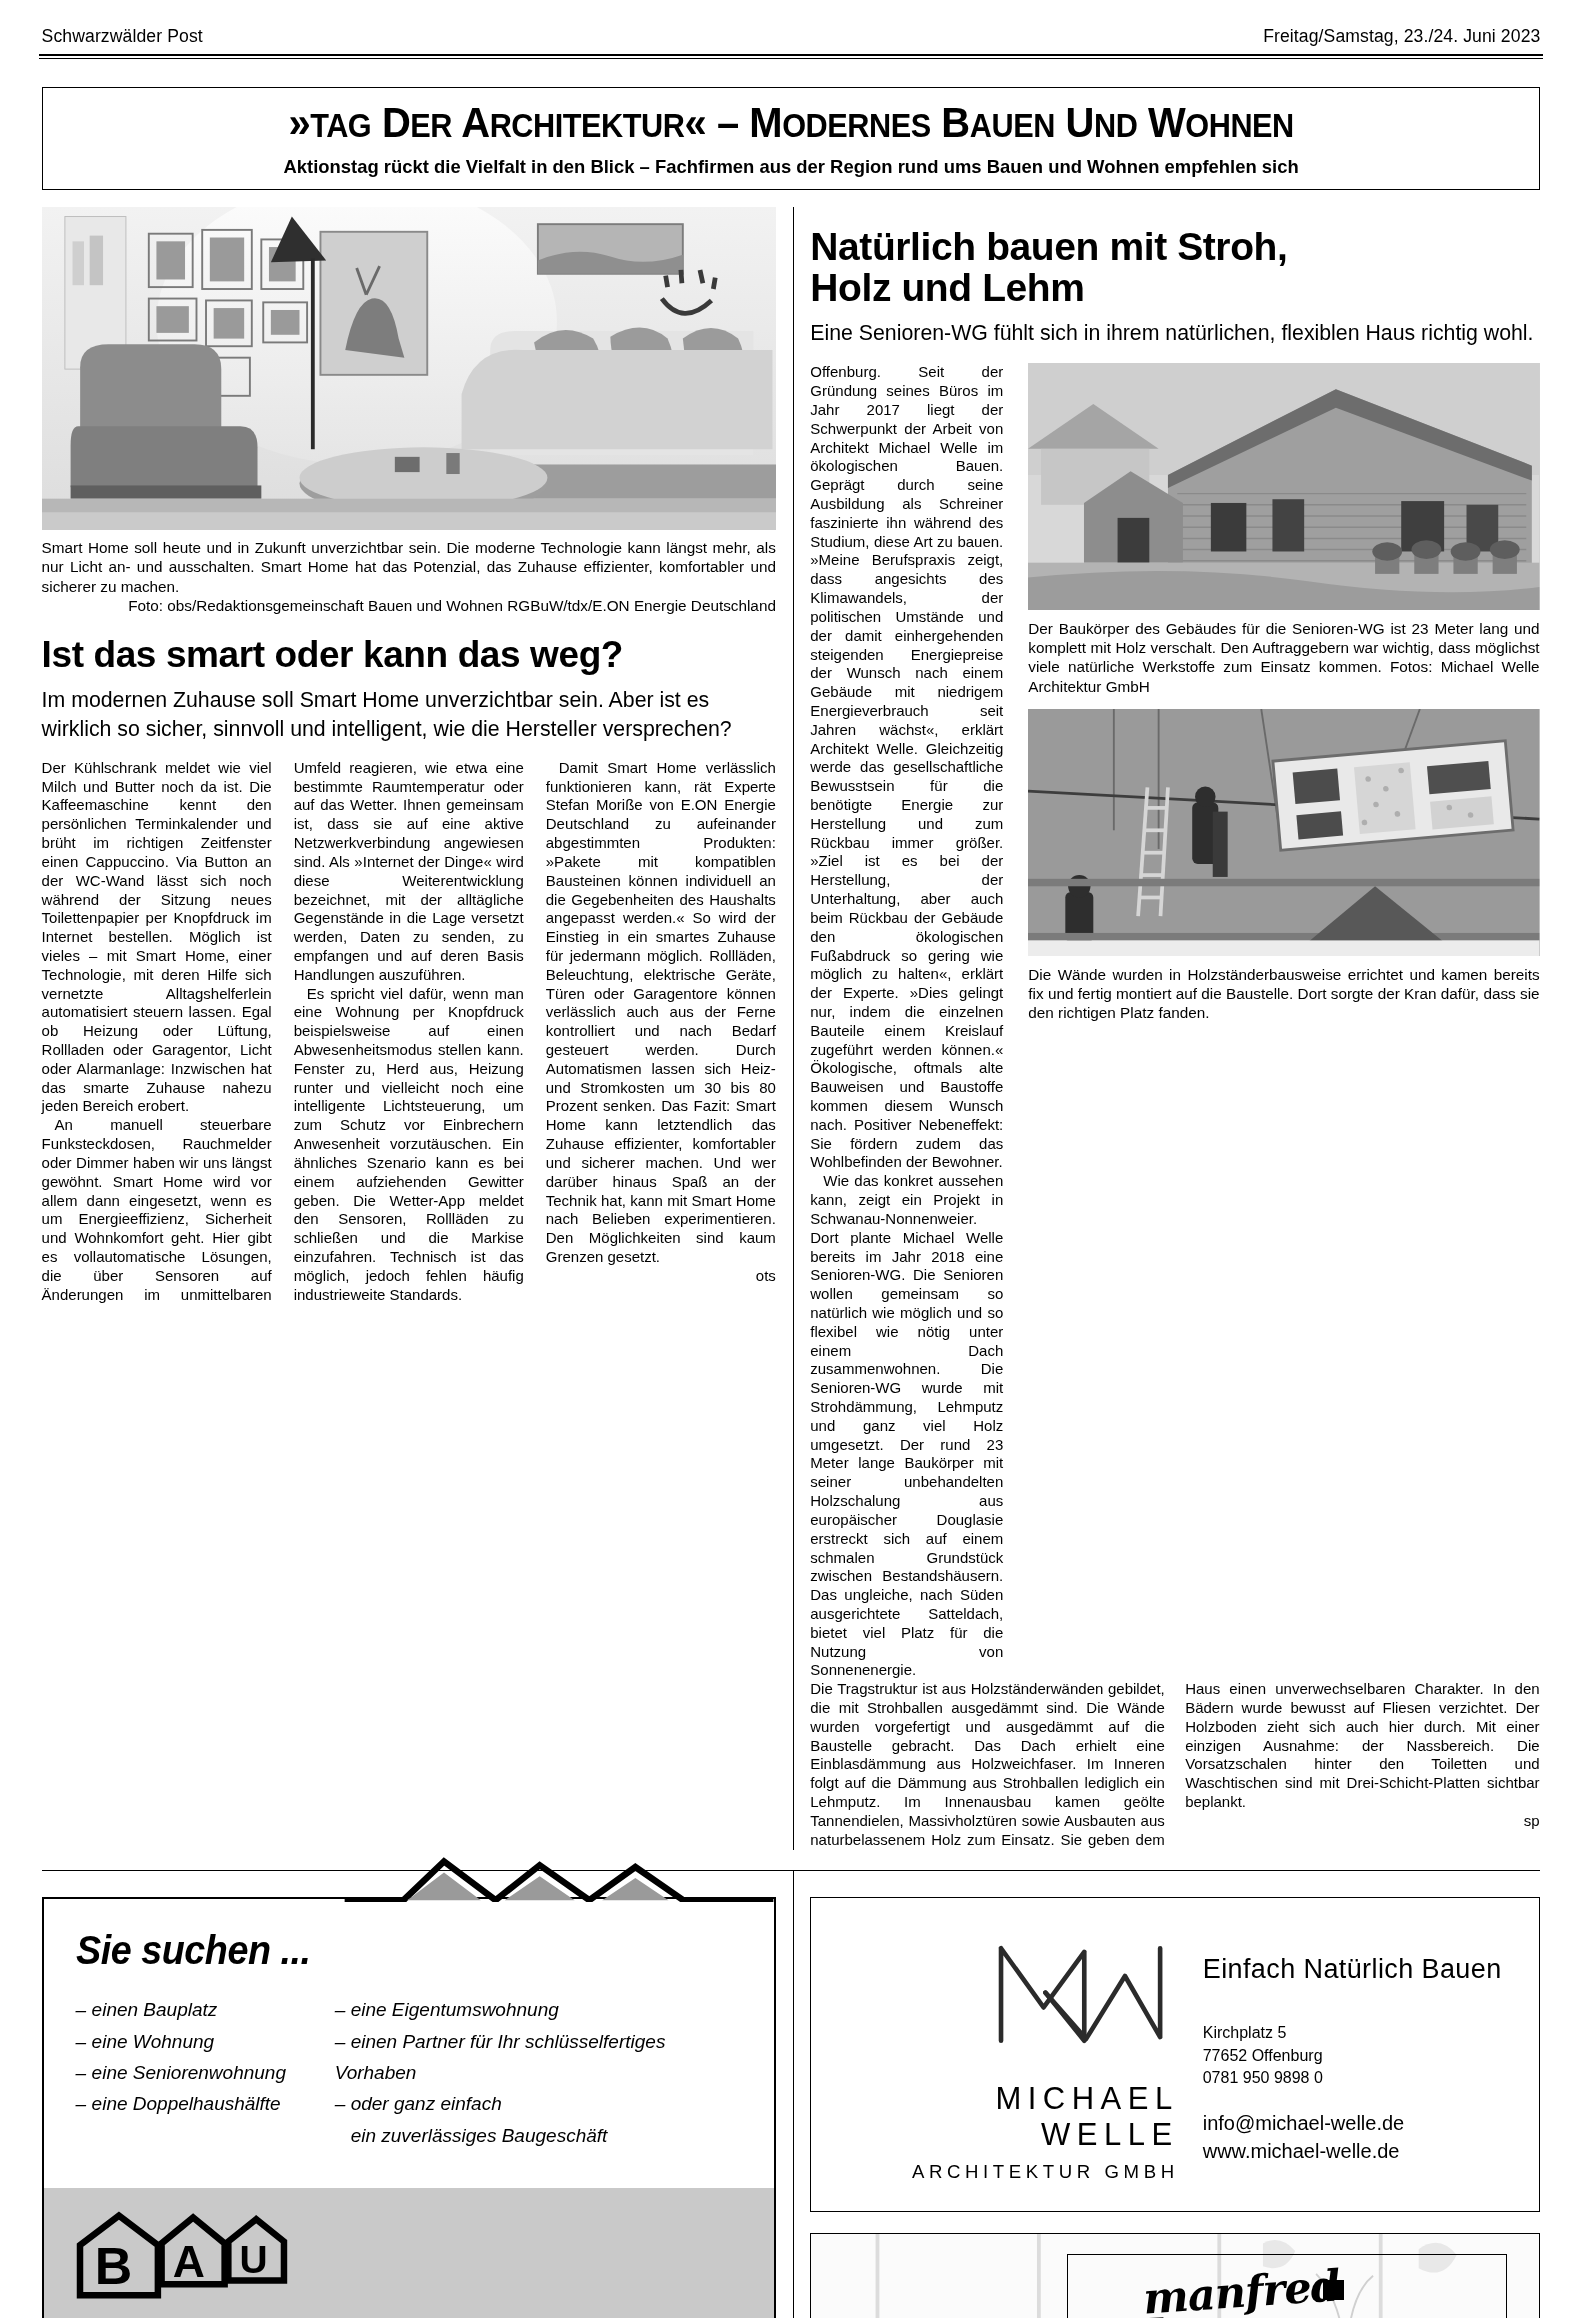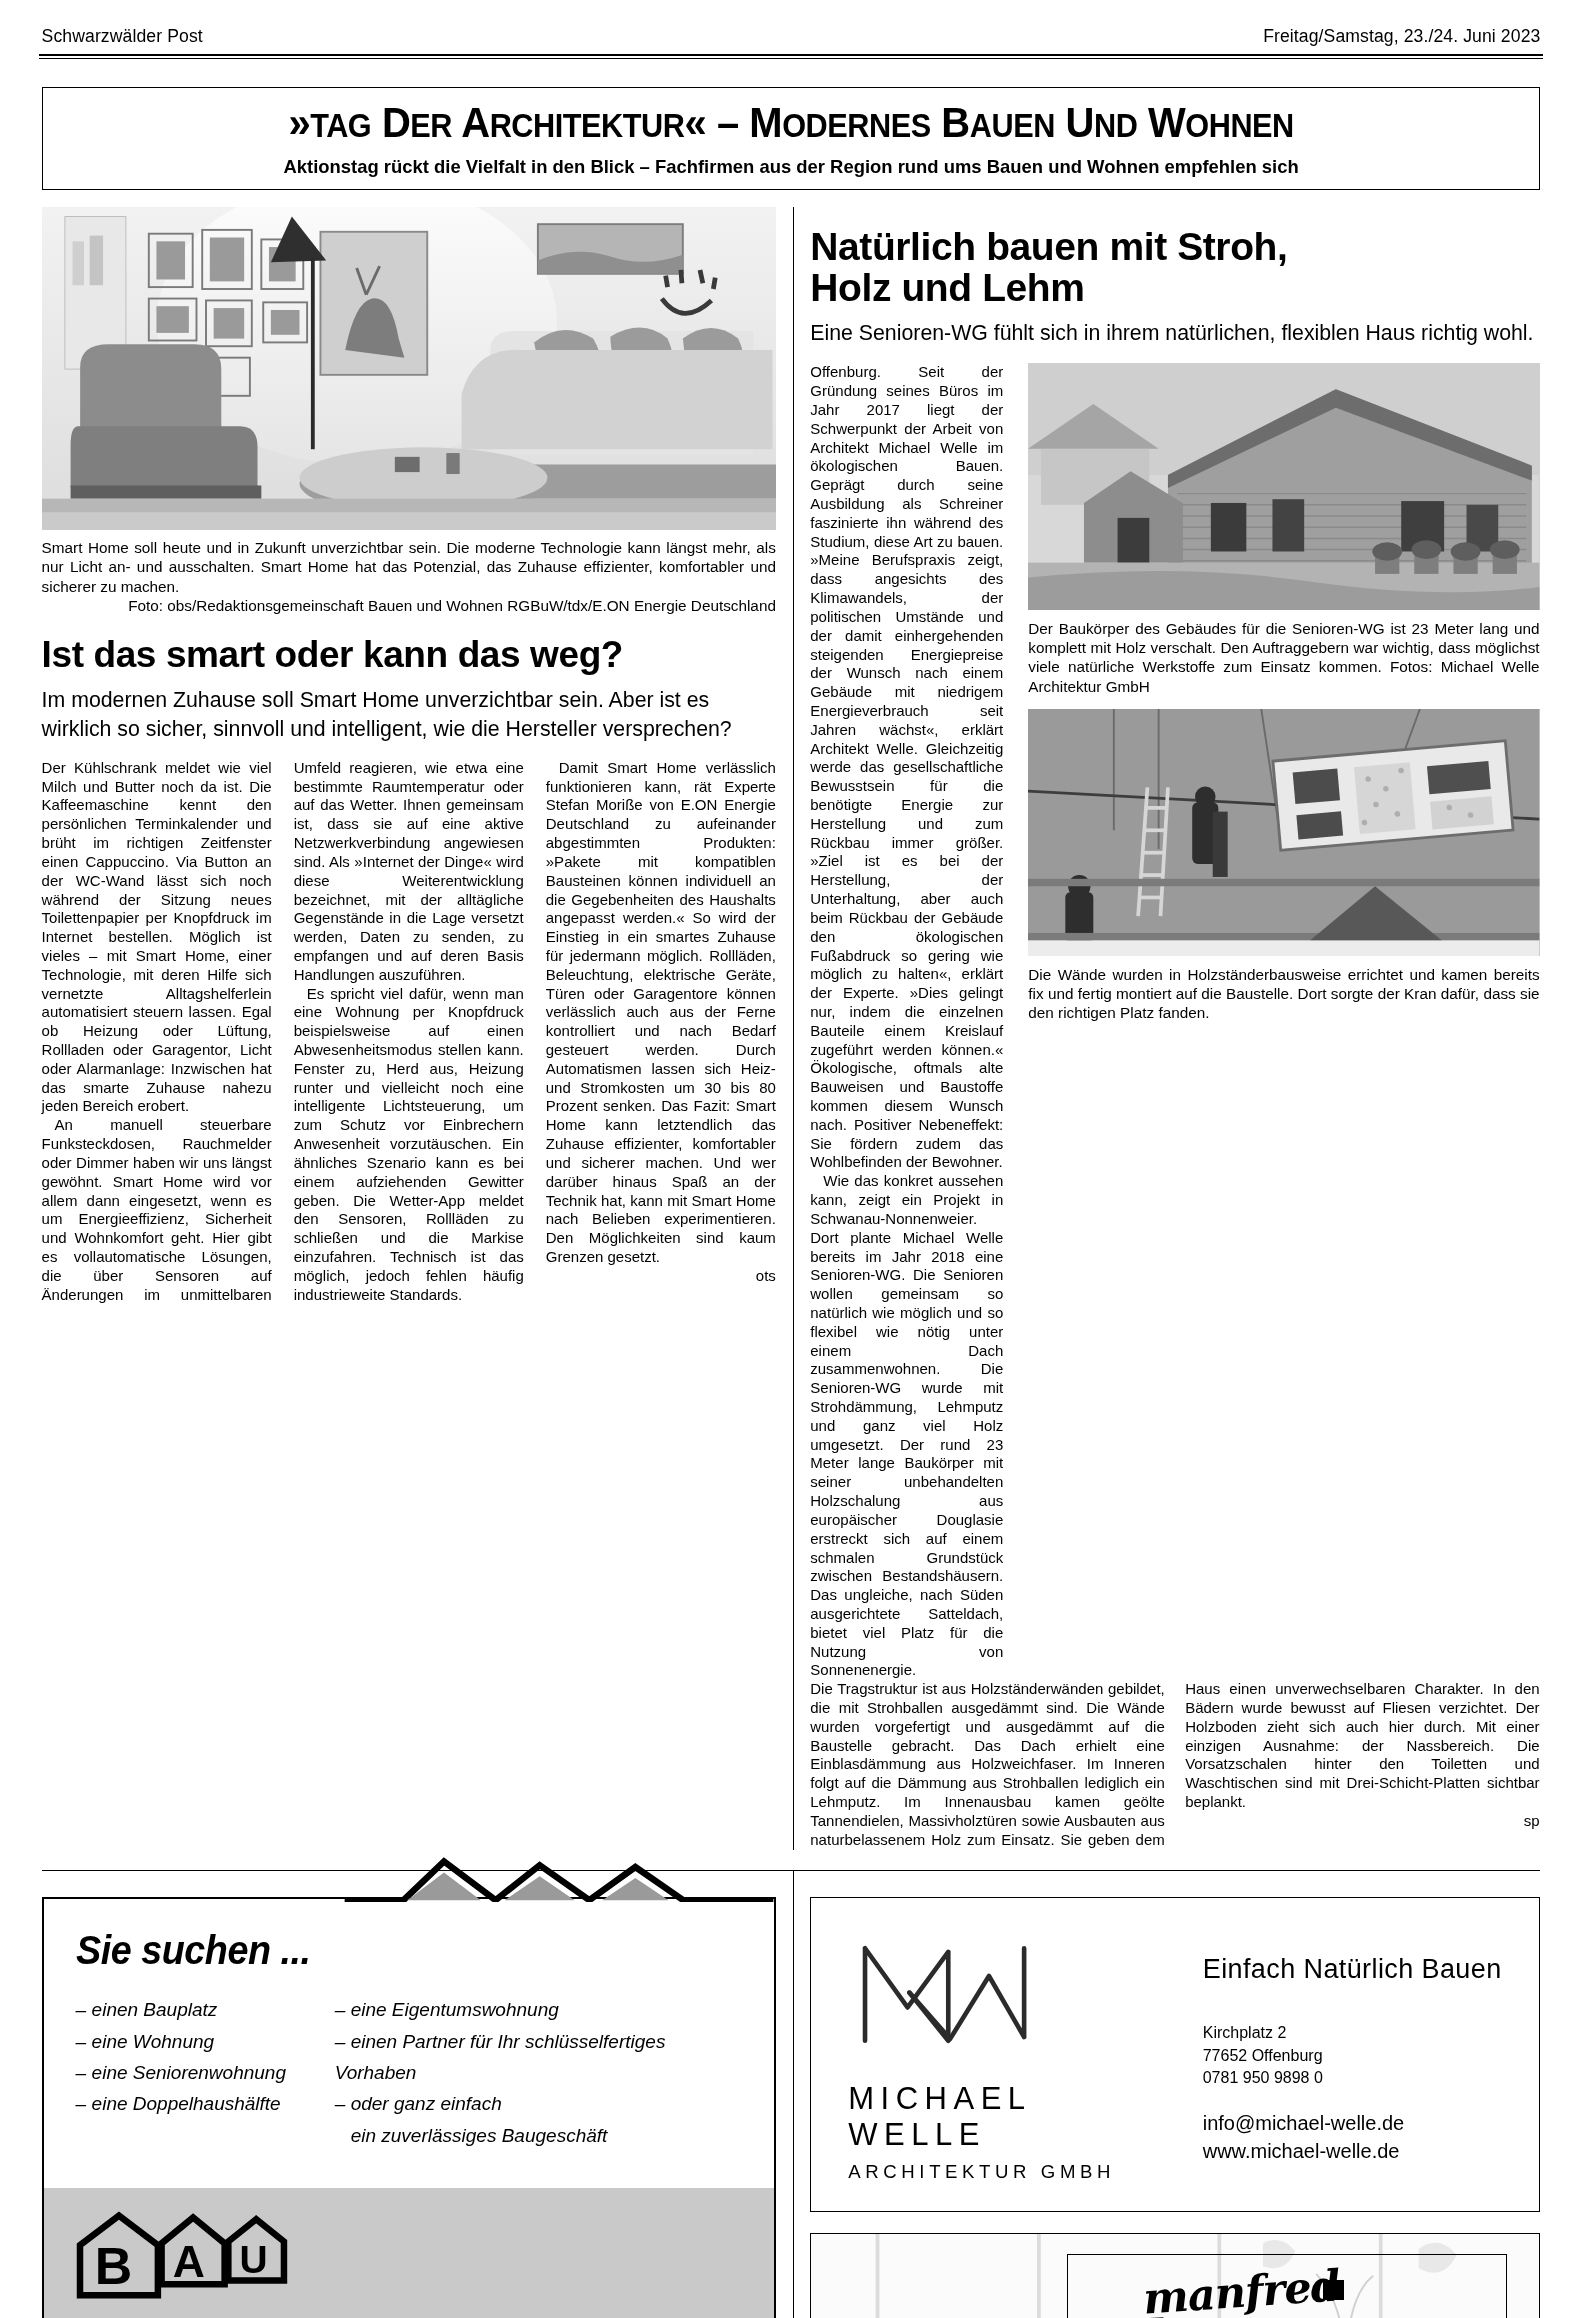--- a/index.html
+++ b/index.html
@@ -92,21 +92,21 @@
   .volk-cta .l2 { padding-left: 32px; display: block; }
   .volk-bottom { background: #c9c9c9; margin-top: 20.4px; padding: 22px 32px 32px;
                  display: flex; align-items: flex-start; }
   .volk-logo { width: 278px; }
   .bau-mark { width: 237px; height: 89px; }
   .volk-contact { padding-left: 9.3px; padding-top: 3.7px; display: flex; gap: 18.6px; }
 
   
   .welle { border: 0.9px solid #000; padding: 32px 37px 28px;
            display: flex; align-items: flex-start; }
-  .welle-left { width: 343px; text-align: left; padding-top: 9.3px; }
+  .welle-left { width: 343px; text-align: right; padding-top: 9.3px; }
   .mw-name { font-size: 31px; letter-spacing: 6.5px; margin-top: 28px; font-weight: 300; }
   .mw-sub  { font-size: 18.6px; letter-spacing: 4.6px; margin-top: 8px; font-weight: 300; }
   .welle-right { flex: 1; padding-left: 24px; padding-top: 24px; }
   .welle-claim { font-size: 27px; font-weight: 300; letter-spacing: 0.4px; white-space: nowrap; }
   .welle-addr { font-size: 16px; line-height: 1.42; margin-top: 37px; }
   .welle-mail { font-size: 20px; line-height: 1.42; margin-top: 18.6px; }
 
   
   .lehmann { margin-top: 20.4px; position: relative; height: 325px;
              overflow: hidden; border: 0.9px solid #000; }
@@ -428,21 +428,21 @@
           <svg width="195" height="111" viewBox="0 0 210 120">
             <path d="M18 10 V110 M18 10 L64 74 L108 14 M108 14 V110 M108 110 L66 58" fill="none" stroke="#2b2b2b" stroke-width="5" stroke-linejoin="round" stroke-linecap="round"></path>
             <path d="M66 58 L110 108 L152 40 L190 106 M190 106 V10" fill="none" stroke="#2b2b2b" stroke-width="5" stroke-linejoin="round" stroke-linecap="round"></path>
           </svg>
           <div class="mw-name">MICHAEL WELLE</div>
           <div class="mw-sub">ARCHITEKTUR GMBH</div>
         </div>
         <div class="welle-right">
           <div class="welle-claim">Einfach Natürlich Bauen</div>
           <div class="welle-addr">
-            <div>Kirchplatz 2</div>
+            <div>Kirchplatz 5</div>
             <div>77652 Offenburg</div>
             <div>0781 950 9898 0</div>
           </div>
           <div class="welle-mail">
             <div>info@michael-welle.de</div>
             <div>www.michael-welle.de</div>
           </div>
         </div>
       </div>
 

